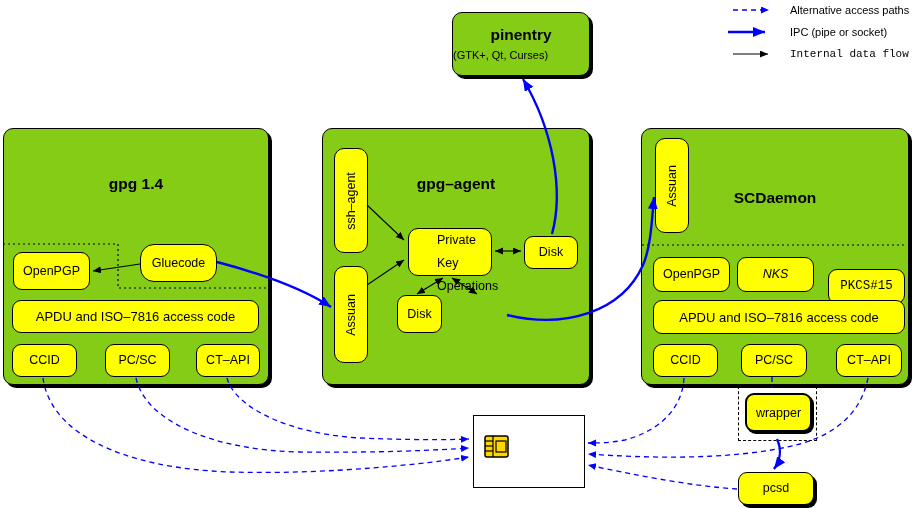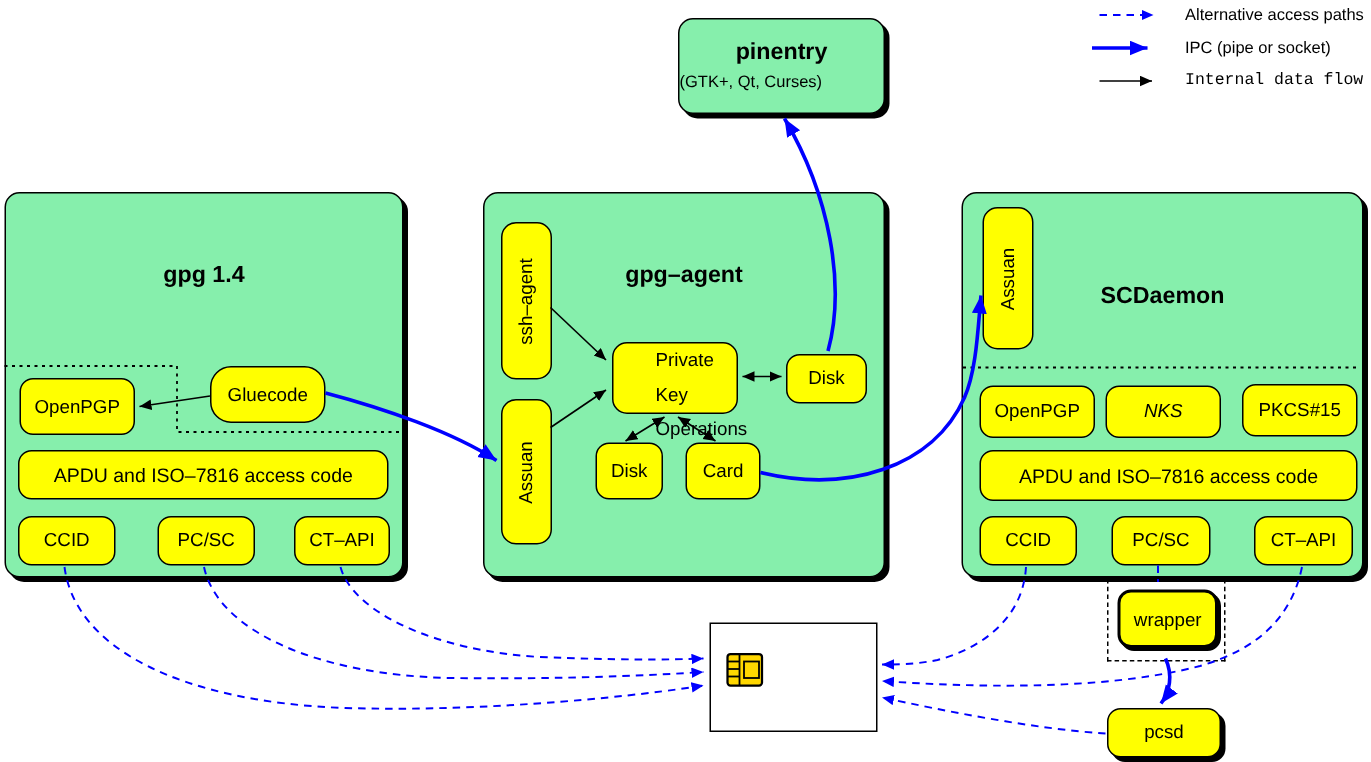--- a/index.html
+++ b/index.html
@@ -2,21 +2,21 @@
 <html><head>
 <meta charset="utf-8">
 <style>
   html,body{margin:0;padding:0;background:#ffffff;}
   #stage{
     position:relative;width:914px;height:508px;background:#ffffff;overflow:hidden;
     font-family:"Liberation Sans","DejaVu Sans",sans-serif;color:#000;
   }
   .abs{position:absolute;}
   .box-lg{
-    background:#86efac;border:1.6px solid #000;border-radius:10px;
+    background:#84cc16;border:1.6px solid #000;border-radius:10px;
     box-shadow:3px 3px 0 0 #000;
   }
   .box-sm{
     background:#ffff00;border:1.2px solid #000;border-radius:9px;
     display:flex;align-items:center;justify-content:center;
     font-size:12.5px;line-height:1;
   }
   .vbox{
     background:#ffff00;border:1.2px solid #000;border-radius:10px;
     display:flex;align-items:center;justify-content:center;
@@ -82,37 +82,34 @@
   <div class="abs pko" style="left:408px;top:228px;width:84px;height:48px;">
     <div>Private Key</div>
     <div>Operations</div>
   </div>
   <div class="abs box-sm" style="left:524px;top:236px;width:52px;height:31px;">
     <span>Disk</span>
   </div>
   <div class="abs box-sm" style="left:397px;top:295px;width:43px;height:36px;">
     <span>Disk</span>
   </div>
-  <div class="abs box-sm" style="left:457px;top:295px;width:48px;height:36px;">
-    <span>Card</span>
-  </div>
 
   <div class="abs box-lg" style="left:641px;top:128px;width:266px;height:255px;">
     <div class="title-row" style="top:60px;">SCDaemon</div>
   </div>
   <div class="abs vbox" style="left:655px;top:138px;width:32px;height:93px;">
     <span class="vtext">Assuan</span>
   </div>
   <div class="abs box-sm" style="left:653px;top:257px;width:75px;height:33px;">
     <span>OpenPGP</span>
   </div>
   <div class="abs box-sm" style="left:737px;top:257px;width:75px;height:33px;font-style:italic;">
     <span>NKS</span>
   </div>
-  <div class="abs box-sm" style="left:828px;top:256px;width:75px;height:33px;">
+  <div class="abs box-sm" style="left:828px;top:269px;width:75px;height:33px;font-family:Liberation Mono, monospace;">
     <span>PKCS#15</span>
   </div>
   <div class="abs box-sm" style="left:653px;top:300px;width:250px;height:32px;font-size:13px;">
     <span>APDU and ISO–7816 access code</span>
   </div>
   <div class="abs box-sm" style="left:653px;top:344px;width:63px;height:31px;">
     <span>CCID</span>
   </div>
   <div class="abs box-sm" style="left:741px;top:344px;width:64px;height:31px;">
     <span>PC/SC</span>

